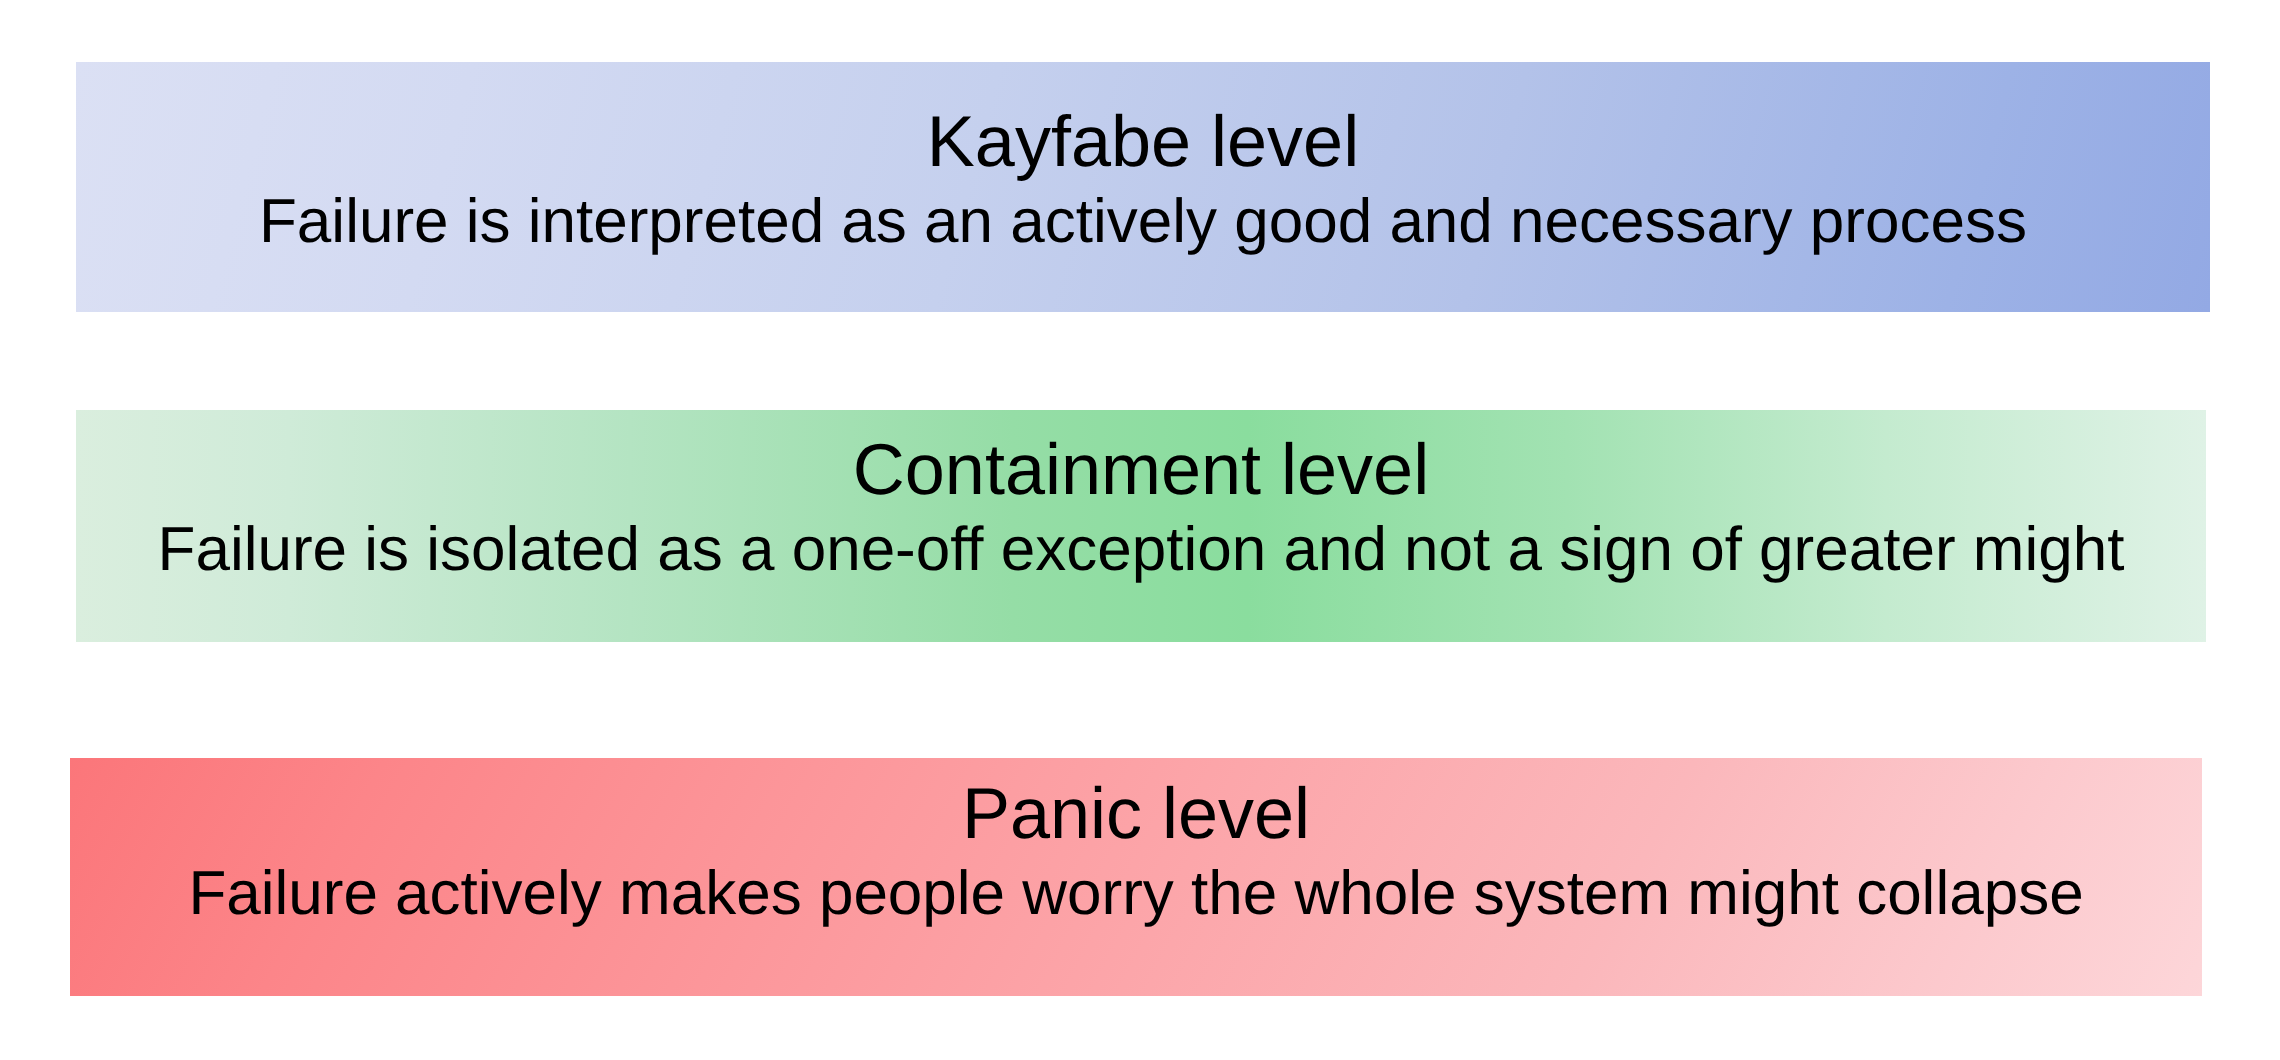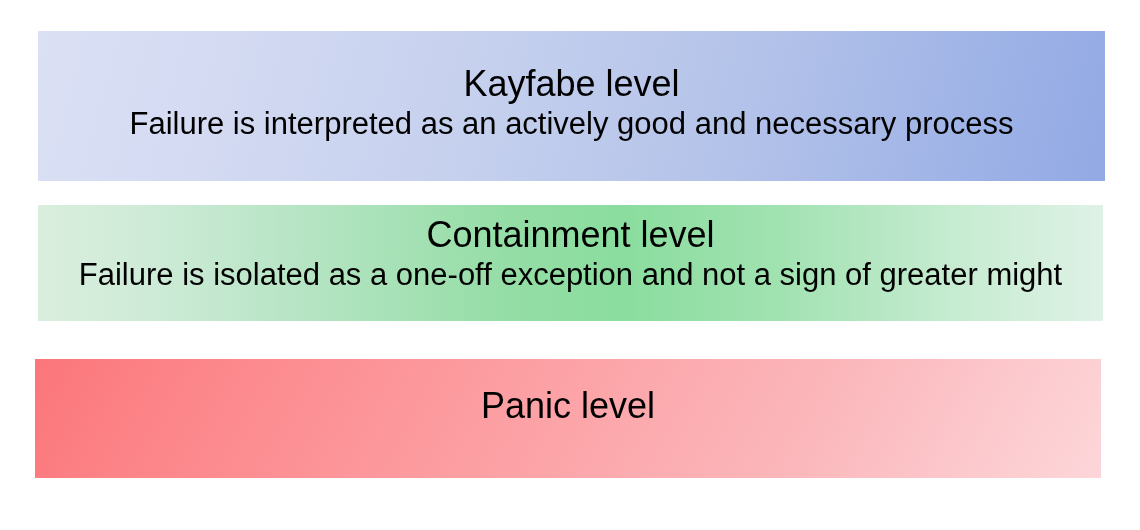--- a/index.html
+++ b/index.html
@@ -48,21 +48,21 @@
     letter-spacing: 0px;
     white-space: nowrap;
     margin-top: 6px;
   }
 
   
   #tier-kayfabe {
     left: 38px;
     top: 31px;
     width: 1067px;
-    height: 150px;
+    height: 125px;
     background: linear-gradient(105deg,
         #dbe0f4 0%,
         #d3daf2 18%,
         #c5d0ee 42%,
         #b3c2e9 66%,
         #9db2e6 88%,
         #93a9e4 100%);
     padding-bottom: 8px;
   }
 
@@ -80,21 +80,21 @@
         #8add9e 55%,
         #a2e2b2 70%,
         #c4ebcf 85%,
         #dff2e6 100%);
     padding-bottom: 20px;
   }
 
   
   #tier-panic {
     left: 35px;
-    top: 359px;
+    top: 379px;
     width: 1066px;
     height: 119px;
     background: linear-gradient(118deg,
         #fb767a 0%,
         #fc8589 14%,
         #fc9599 32%,
         #fca6aa 52%,
         #fbb7bb 72%,
         #fcc9cd 88%,
         #fdd6d9 100%);
@@ -111,15 +111,16 @@
     <div class="tier-desc">Failure is interpreted as an actively good and necessary process</div>
   </div>
 
   <div class="tier" id="tier-containment">
     <div class="tier-title">Containment level</div>
     <div class="tier-desc">Failure is isolated as a one-off exception and not a sign of greater might</div>
   </div>
 
   <div class="tier" id="tier-panic">
     <div class="tier-title">Panic level</div>
+    <div class="tier-desc">Failure actively makes people worry the whole system might collapse</div>
   </div>
 
 </div>
 
 </body></html>

